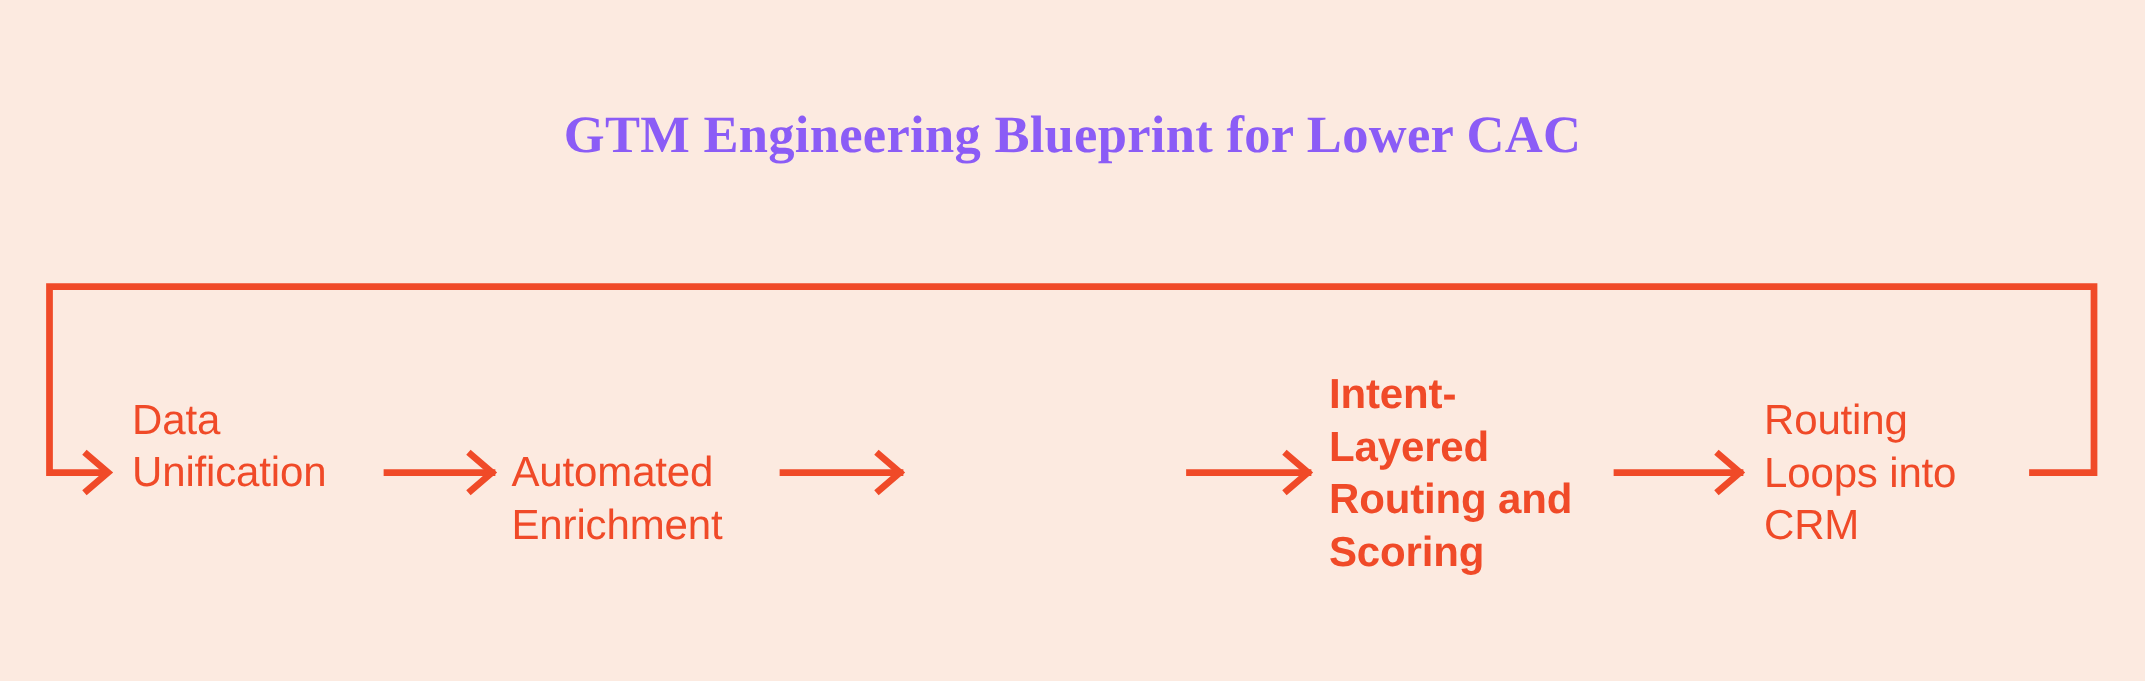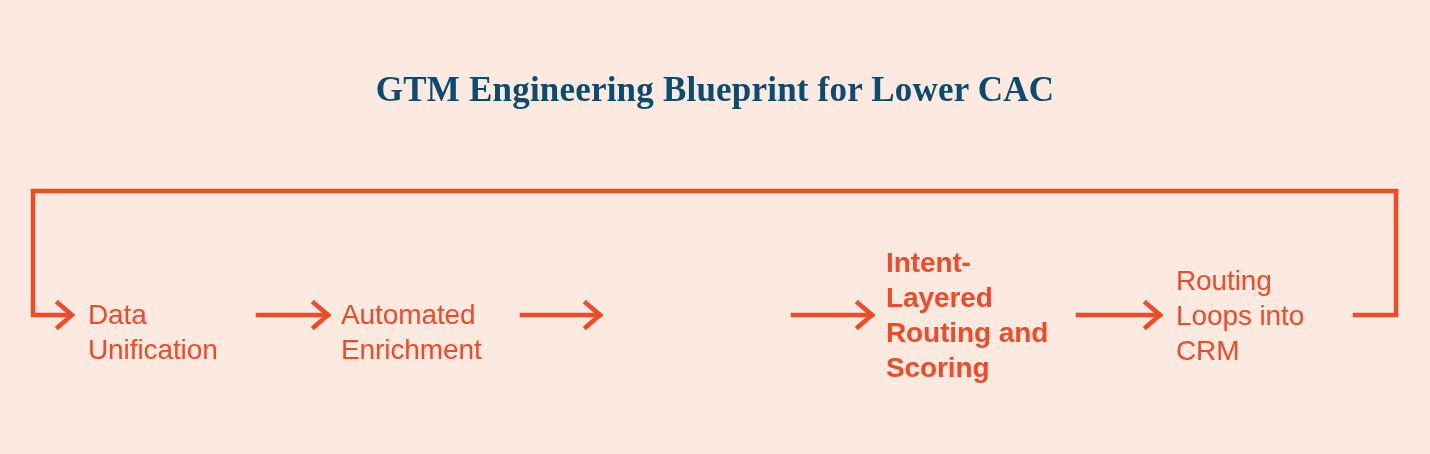--- a/index.html
+++ b/index.html
@@ -22,21 +22,21 @@
   #page-title {
     position: absolute;
     left: 0;
     top: 70px;
     width: 1430px;
     text-align: center;
     font-family: "Liberation Serif", serif;
     font-weight: bold;
     font-size: 35px;
     letter-spacing: 0.2px;
-    color: #0c4a6e;
+    color: #8b5cf6;
     white-space: nowrap;
   }
   #flow-svg {
     position: absolute;
     left: 0;
     top: 0;
     width: 1430px;
     height: 454px;
   }
   .node-label {
@@ -70,21 +70,21 @@
       <polyline points="586,303 600,315 586,327"></polyline>
 
       <line x1="793" y1="315" x2="872" y2="315"></line>
       <polyline points="858,303 872,315 858,327"></polyline>
 
       <line x1="1078" y1="315" x2="1160" y2="315"></line>
       <polyline points="1146,303 1160,315 1146,327"></polyline>
     </g>
   </svg>
 
-  <div class="node-label" style="left:88px; top:332px;">Data
+  <div class="node-label" style="left:88px; top:297px;">Data
 Unification</div>
 
   <div class="node-label" style="left:341px; top:332px;">Automated
 Enrichment</div>
 
 
   <div class="node-label" style="left:886px; top:315px;font-weight:bold;">Intent-
 Layered
 Routing and
 Scoring</div>

